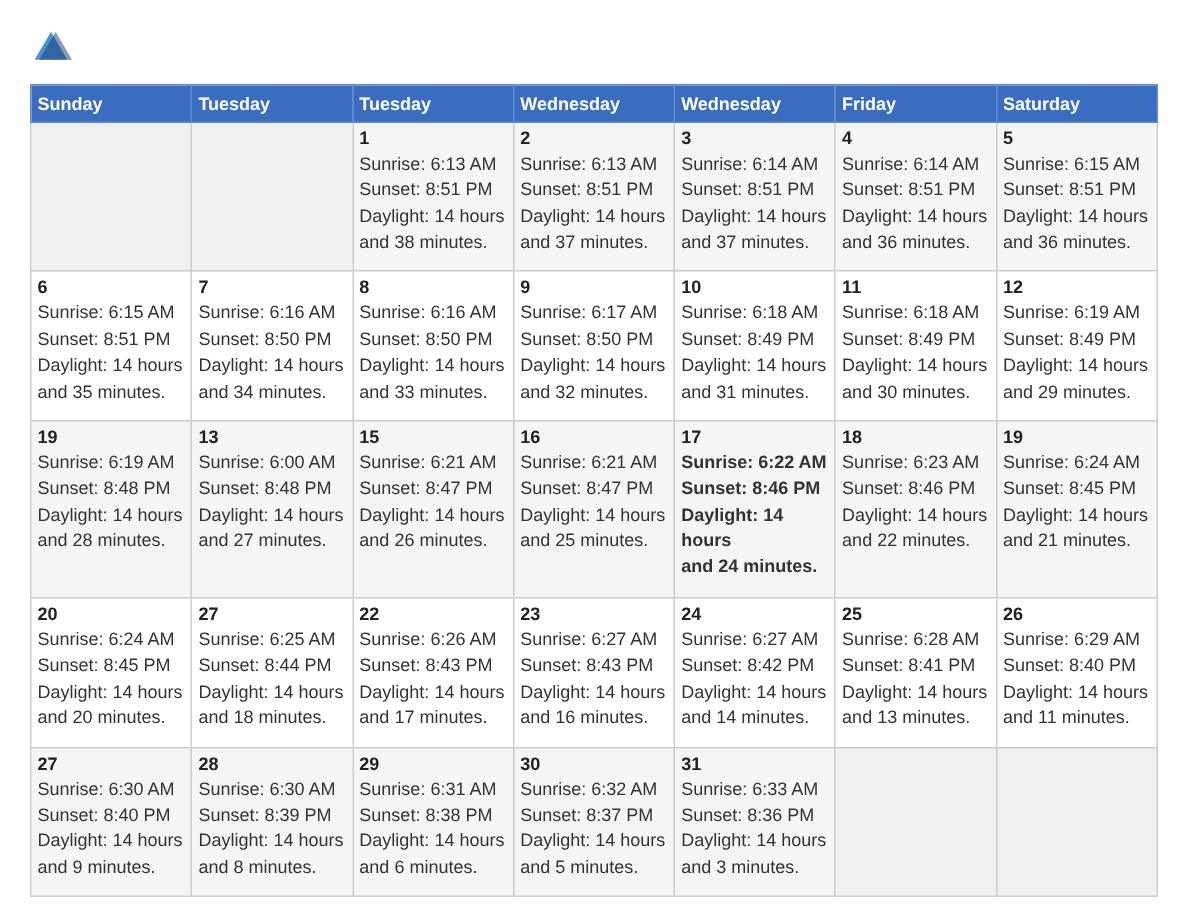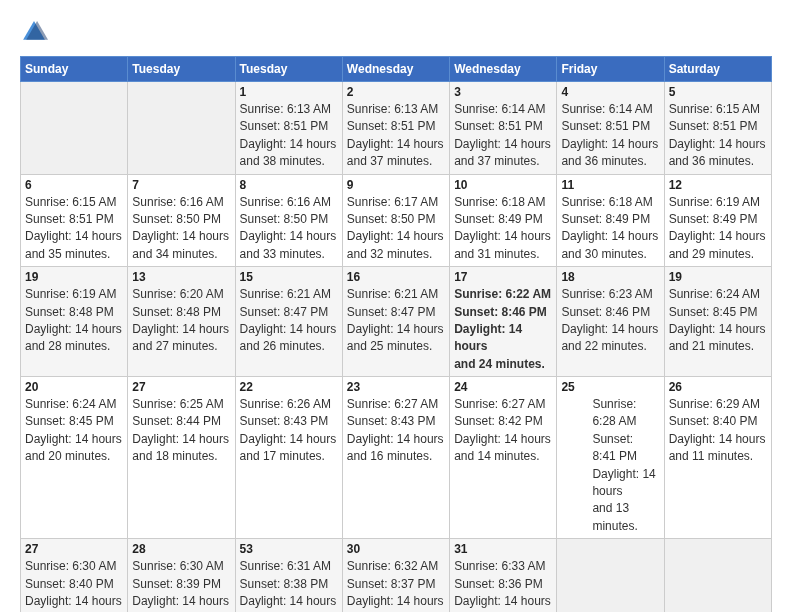--- a/index.html
+++ b/index.html
@@ -220,21 +220,21 @@
         <tr class="row-shade">
           <td>
             <span class="day-num">19</span>
             <div class="day-info" style="white-space: pre-line;">Sunrise: 6:19 AM
 Sunset: 8:48 PM
 Daylight: 14 hours
 and 28 minutes.</div>
           </td>
           <td>
             <span class="day-num">13</span>
-            <div class="day-info" style="white-space: pre-line;">Sunrise: 6:20 AM
+            <div class="day-info" style="white-space: pre-line;">Sunrise: 6:00 AM
 Sunset: 8:48 PM
 Daylight: 14 hours
 and 27 minutes.</div>
           </td>
           <td>
             <span class="day-num">15</span>
             <div class="day-info" style="white-space: pre-line;">Sunrise: 6:21 AM
 Sunset: 8:47 PM
 Daylight: 14 hours
 and 26 minutes.</div>
@@ -299,21 +299,21 @@
           </td>
           <td>
             <span class="day-num">24</span>
             <div class="day-info" style="white-space: pre-line;">Sunrise: 6:27 AM
 Sunset: 8:42 PM
 Daylight: 14 hours
 and 14 minutes.</div>
           </td>
           <td>
             <span class="day-num">25</span>
-            <div class="day-info" style="white-space: pre-line; margin-left: 31px;">Sunrise: 6:28 AM
+            <div class="day-info" style="white-space: pre-line;">Sunrise: 6:28 AM
 Sunset: 8:41 PM
 Daylight: 14 hours
 and 13 minutes.</div>
           </td>
           <td>
             <span class="day-num">26</span>
             <div class="day-info" style="white-space: pre-line;">Sunrise: 6:29 AM
 Sunset: 8:40 PM
 Daylight: 14 hours
 and 11 minutes.</div>
@@ -328,21 +328,21 @@
 and 9 minutes.</div>
           </td>
           <td>
             <span class="day-num">28</span>
             <div class="day-info" style="white-space: pre-line;">Sunrise: 6:30 AM
 Sunset: 8:39 PM
 Daylight: 14 hours
 and 8 minutes.</div>
           </td>
           <td>
-            <span class="day-num">53</span>
+            <span class="day-num">29</span>
             <div class="day-info" style="white-space: pre-line;">Sunrise: 6:31 AM
 Sunset: 8:38 PM
 Daylight: 14 hours
 and 6 minutes.</div>
           </td>
           <td>
             <span class="day-num">30</span>
             <div class="day-info" style="white-space: pre-line;">Sunrise: 6:32 AM
 Sunset: 8:37 PM
 Daylight: 14 hours

